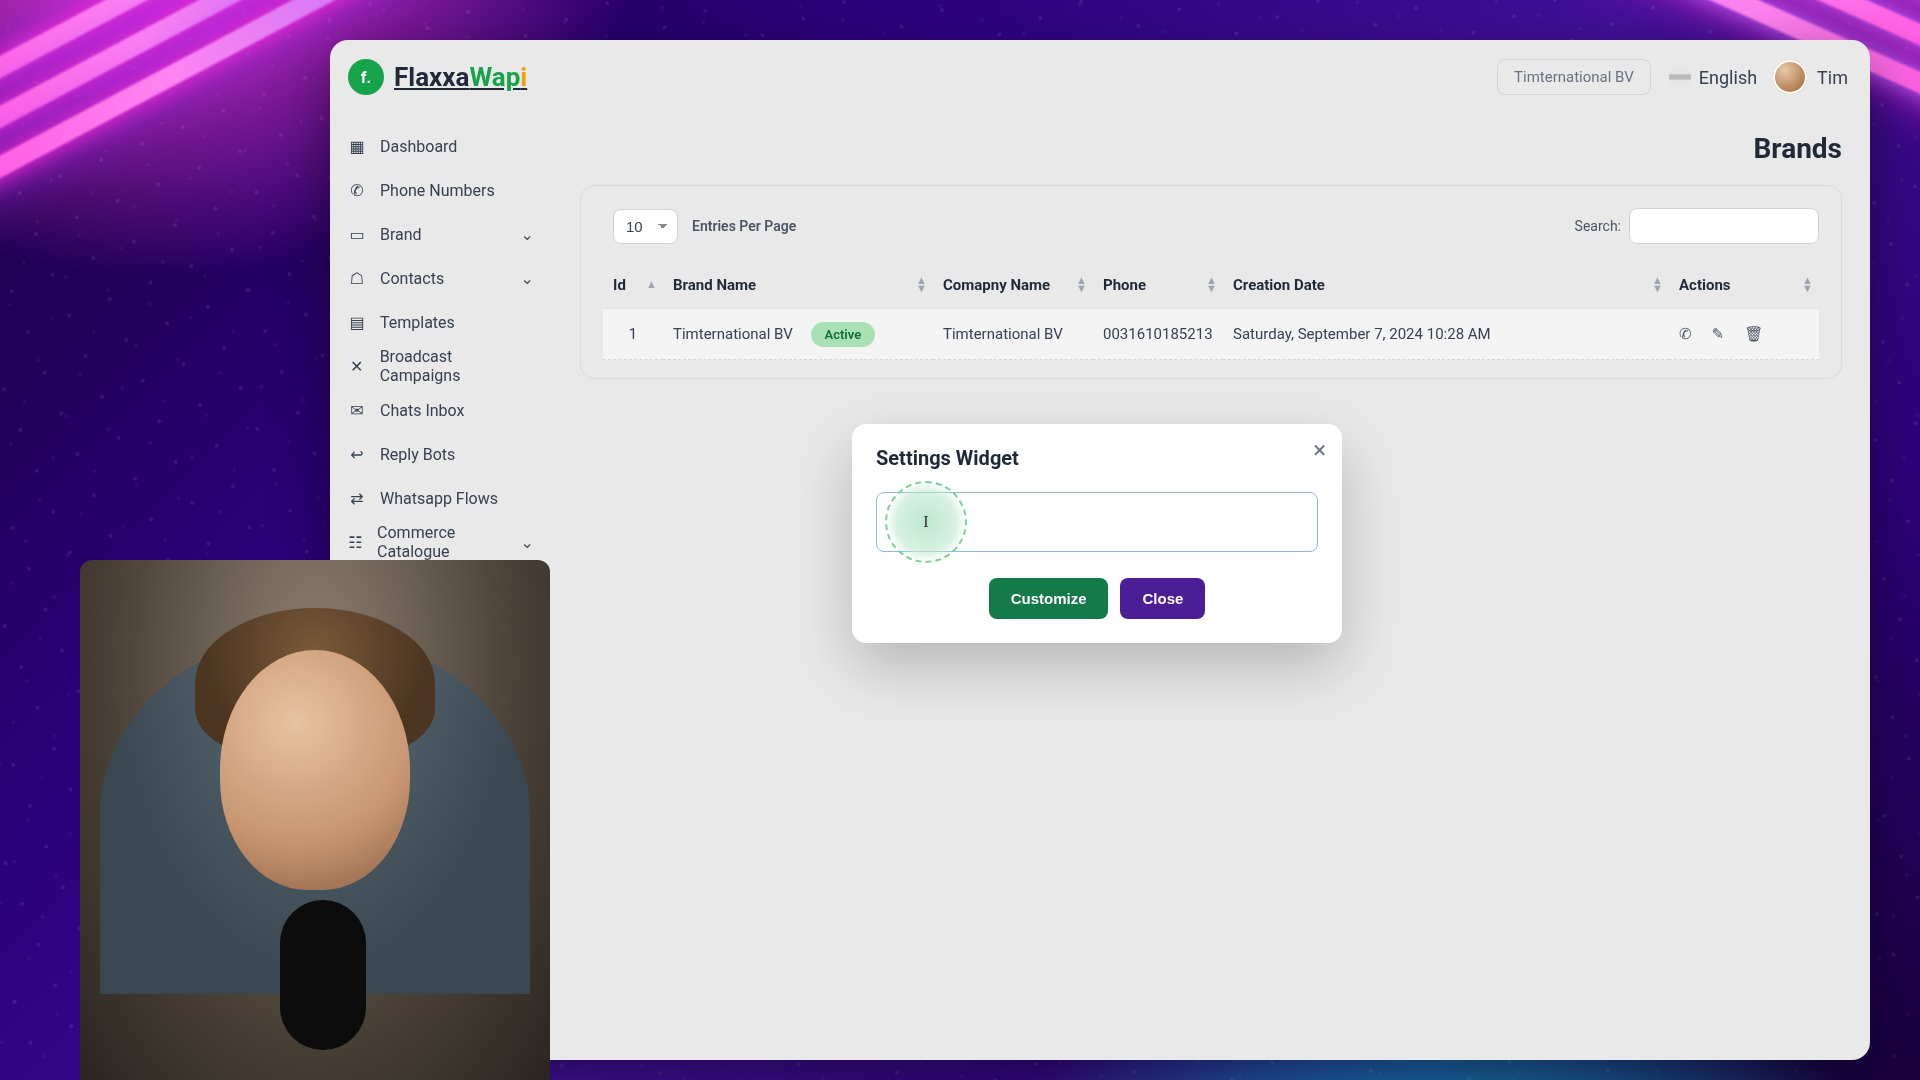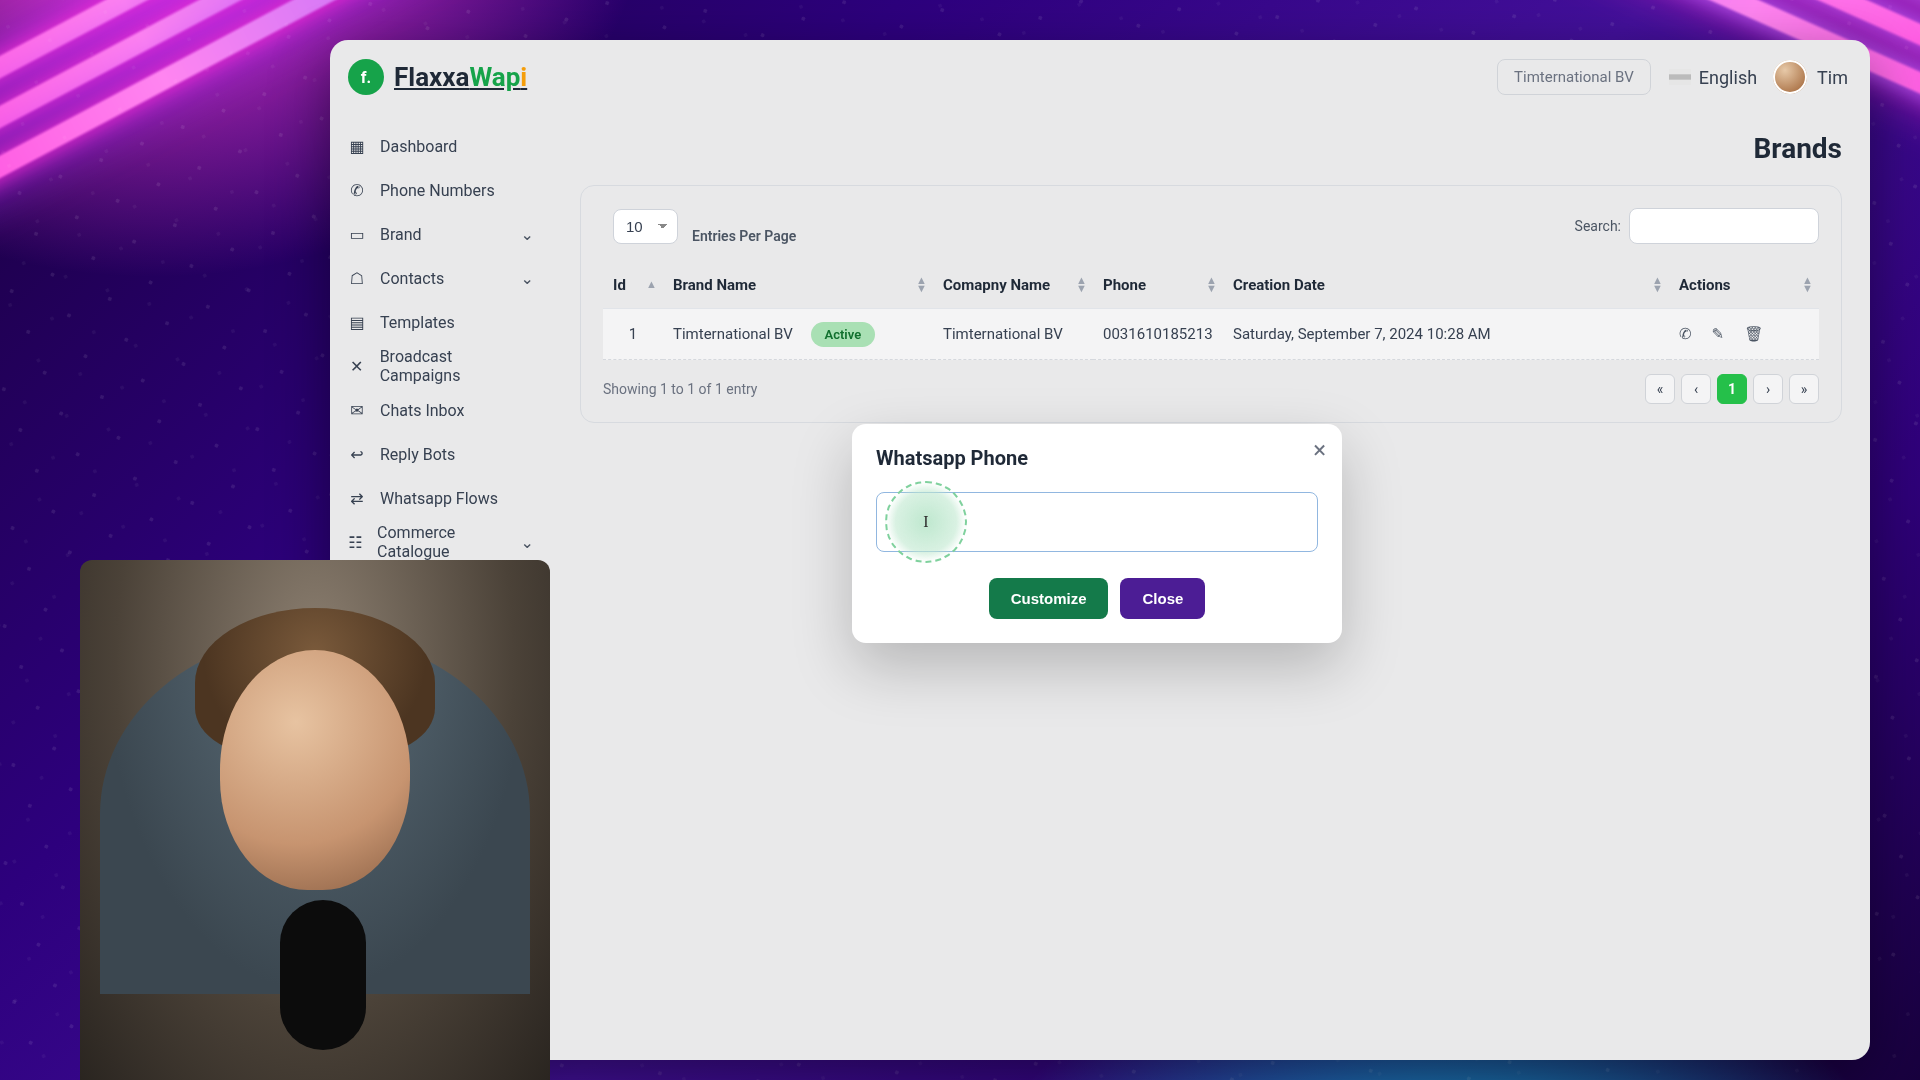--- a/index.html
+++ b/index.html
@@ -55,21 +55,21 @@
   .body { position:absolute; top:74px; bottom:0; left:0; right:0; display:flex; }
   .sidebar { width:222px; padding:10px 0; }
   .nav-item { display:flex; align-items:center; gap:14px; height:44px; padding:0 18px; color:#374151; font-size:16px; cursor:pointer; user-select:none; }
   .nav-item .ico { width:18px; display:flex; justify-content:center; color:#374151; }
   .nav-item .chev { margin-left:auto; color:#4b5563; }
 
   .main { flex:1; padding:18px 28px; overflow:auto; }
   .page-title { font-size:28px; font-weight:700; color:#1f2937; margin:0 0 20px 4px;text-align:right;}
 
   .card { background:#e9e9ea; border:1px solid #d7dadf; border-radius:14px; padding:22px 22px 18px; }
-  .card-top { display:flex; align-items:flex-end; gap:14px;padding-left:10px; }
+  .card-top { display:flex; align-items:center; gap:14px;padding-left:10px; }
   .select { appearance:none; border:1px solid #cfd3da; border-radius:8px; background:#fff; padding:8px 34px 8px 12px; font-size:15px; color:#374151; cursor:pointer;
             background-image: linear-gradient(45deg,transparent 50%,#888 50%),linear-gradient(-45deg,transparent 50%,#888 50%);
             background-position: right 14px center, right 9px center; background-size:5px 5px; background-repeat:no-repeat;}
   .epp { color:#4b5563; font-size:14px; font-weight:600; }
   .card-top .spacer{flex:1}
   .search-wrap{display:flex;align-items:center;gap:8px}
   .search-label{color:#4b5563;font-size:14px}
   .search-input{border:1px solid #cfd3da;border-radius:8px;height:36px;width:190px;padding:0 10px;background:#fff}
 
   table { width:100%; border-collapse:collapse; margin-top:18px; }
@@ -273,36 +273,26 @@
                 <div class="row-actions">
                   <span>✆</span>
                   <span>✎</span>
                   <span>🗑</span>
                 </div>
               </td>
             </tr>
           </tbody>
         </table>
 
-        <div class="table-footer">
-          <div class="showing">Showing 1 to 1 of 1 entry</div>
-          <div class="pager">
-            <div class="pg">«</div>
-            <div class="pg">‹</div>
-            <div class="pg active">1</div>
-            <div class="pg">›</div>
-            <div class="pg">»</div>
-          </div>
-        </div>
       </div>
     </div>
   </div>
 
   <div class="modal">
-    <div class="modal-title">Whatsapp Phone</div>
+    <div class="modal-title">Settings Widget</div>
     <div class="modal-close">×</div>
     <div class="modal-input-wrap">
       <input class="modal-input" value="" style="">
       <div class="focus-ring">I</div>
     </div>
     <div class="modal-actions">
       <button class="btn btn-green">Customize</button>
       <button class="btn btn-red">Close</button>
     </div>
   </div>

